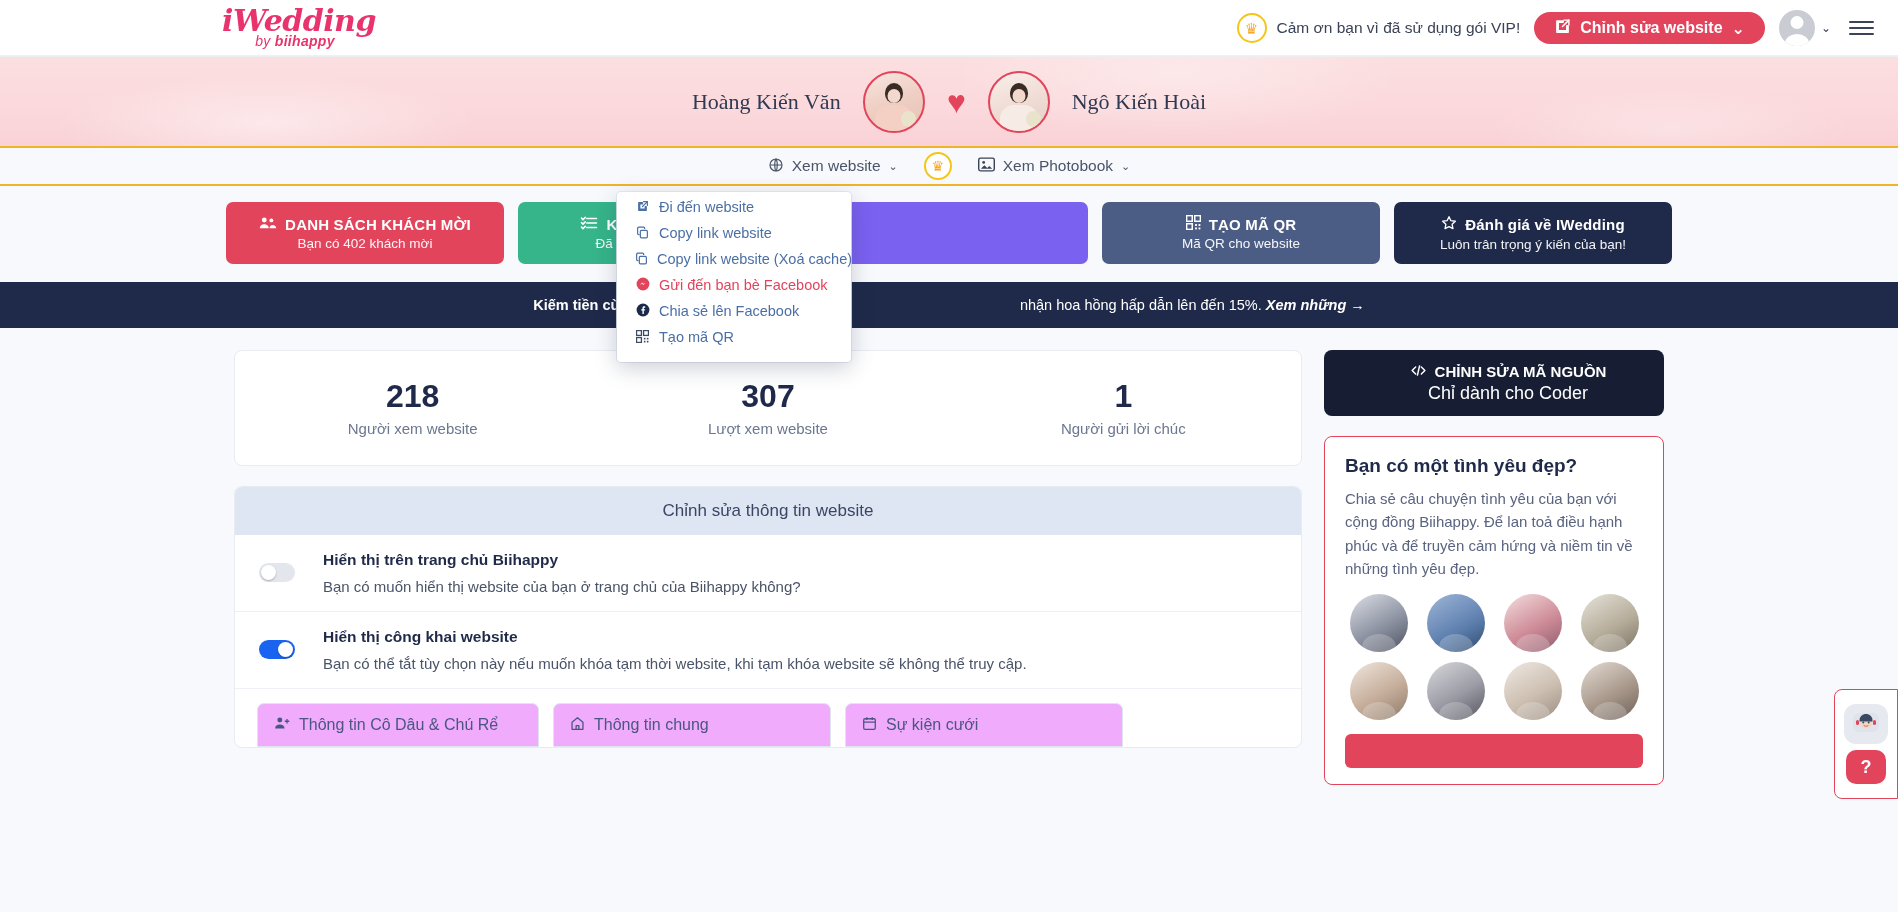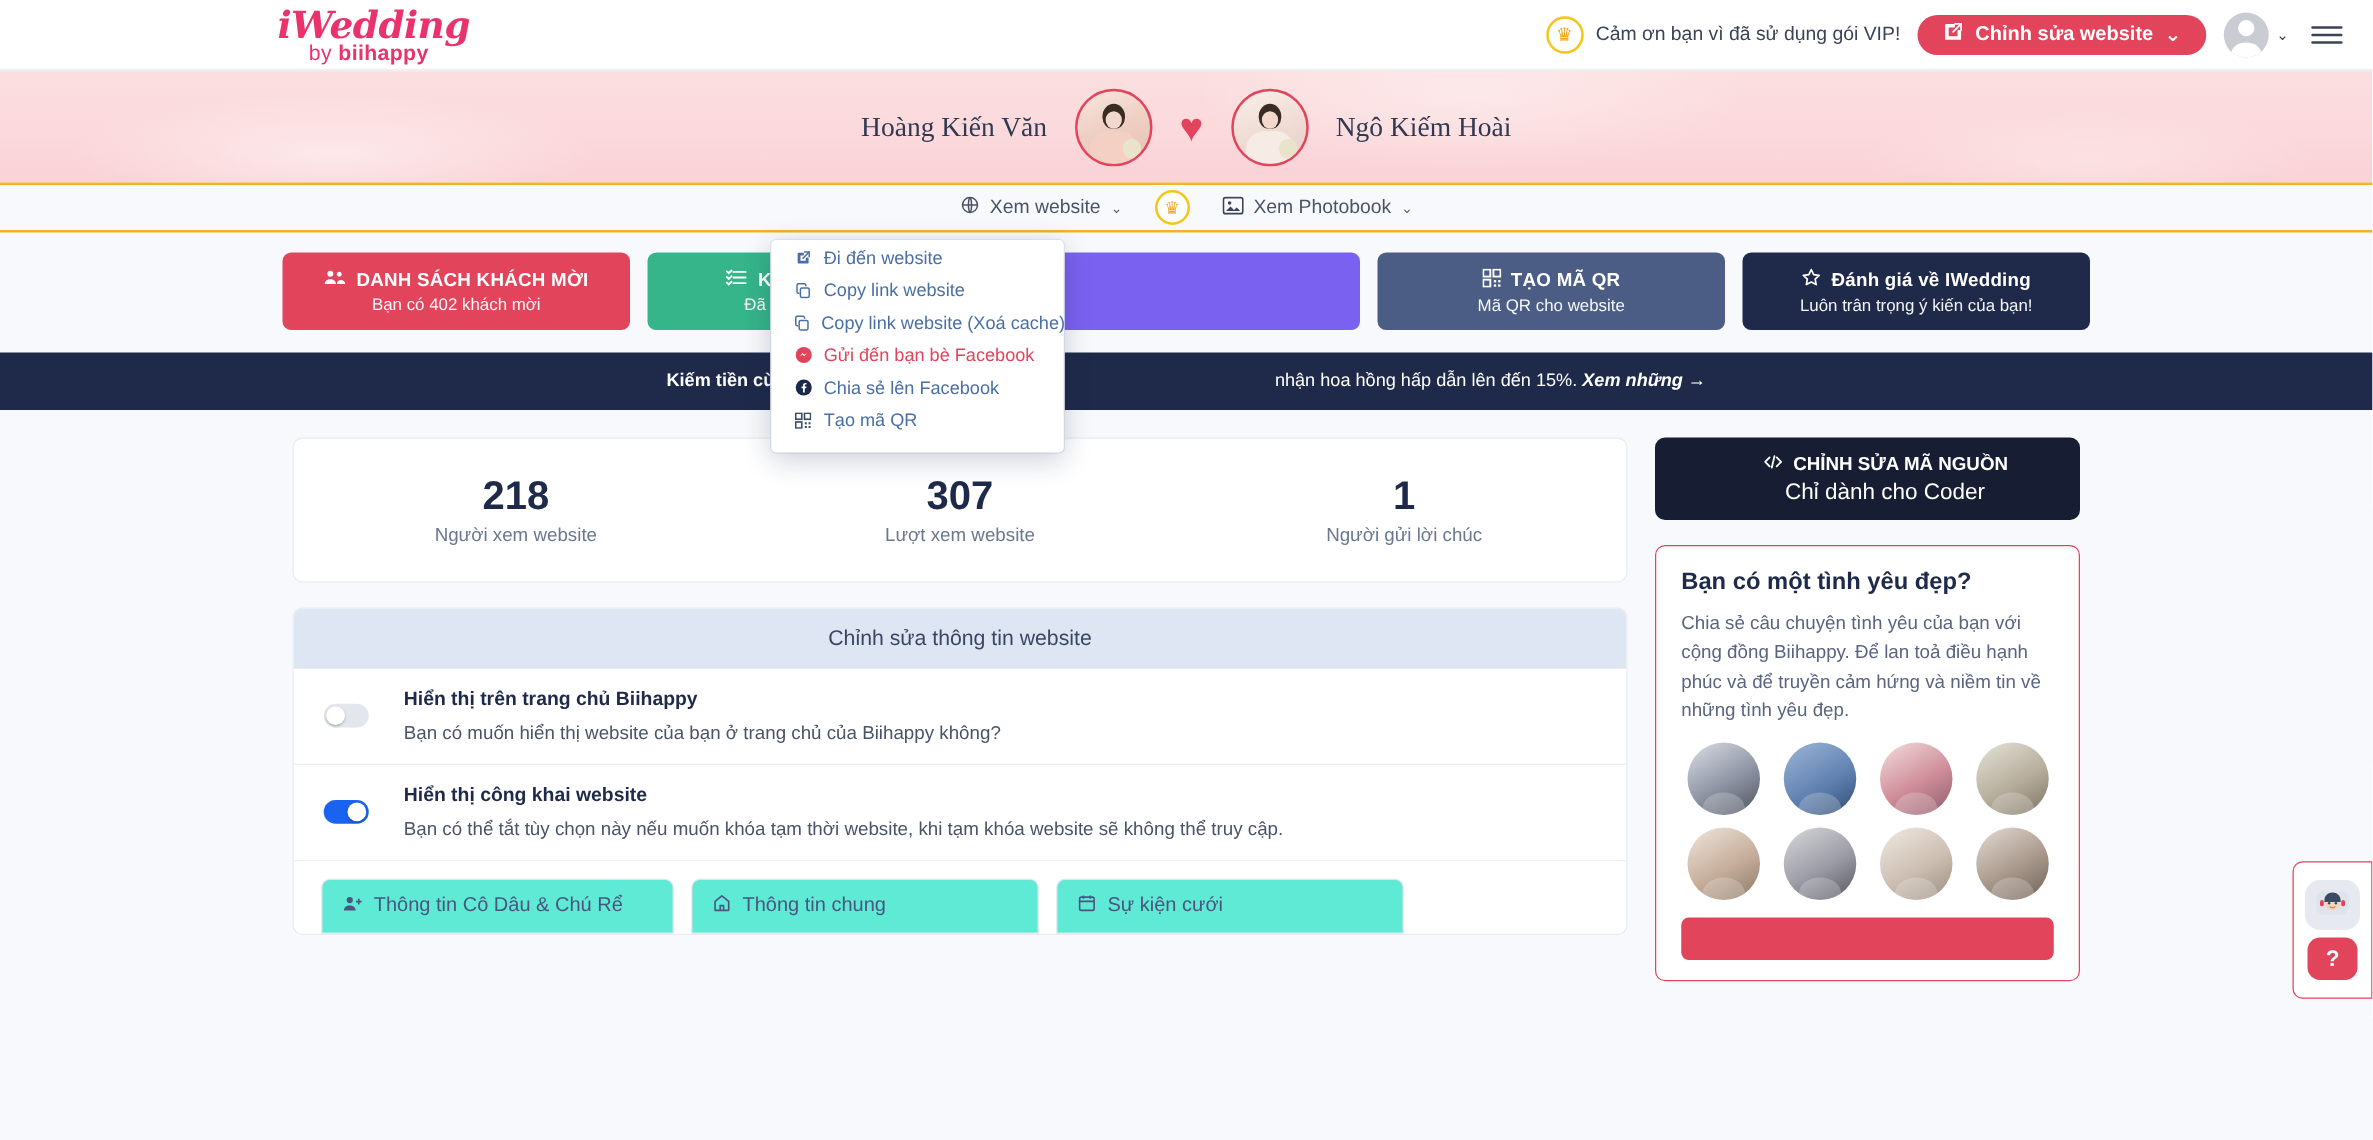--- a/index.html
+++ b/index.html
@@ -30,24 +30,25 @@
   }
   .brand-main {
     font-family: "DejaVu Serif", serif;
     font-style: italic;
     font-weight: bold;
     font-size: 30px;
     color: #e8336d;
     letter-spacing: -0.5px;
   }
   .brand-sub {
-    font-size: 17px;
+    font-size: 14px;
     color: #e8336d;
     margin-top: -2px;
     letter-spacing: .3px;
+    font-style: italic;
   }
   .brand-sub b { font-weight: bold; }
 
   .header-right {
     position: absolute; right: 20px; top: 0;
     height: 56px;
     display: flex; align-items: center; gap: 14px;
   }
   .vip-note { display: flex; align-items: center; gap: 10px; }
   .crown-circle {
@@ -250,21 +251,21 @@
   .toggle.on { background: #1a63f0; }
   .toggle.on .knob { left: 19px; }
   .setting-title { font-size: 15.5px; font-weight: bold; color: #1f2a4a; }
   .setting-desc { font-size: 15px; color: #4a5468; margin-top: 9px; }
 
   .tabs-row {
     display: flex; gap: 14px;
     padding: 14px 22px 0 22px;
   }
   .tab-chip {
-    background: #5eead4;
+    background: #f0abfc;
     border: 1px solid #dfe4ef;
     border-radius: 7px 7px 0 0;
     height: 44px;
     padding: 0 16px;
     display: flex; align-items: center; gap: 9px;
     font-size: 16px; color: #4a5680;
     cursor: pointer; white-space: nowrap;
   }
   .tab-chip.w1 { width: 282px; }
   .tab-chip.w2 { width: 278px; }
@@ -423,21 +424,21 @@
         <div class="face"></div>
         <div class="bouquet"></div>
       </div>
       <div class="heart-icon">♥</div>
       <div class="couple-photo photo-bride">
         <div class="body"></div>
         <div class="head"></div>
         <div class="face"></div>
         <div class="bouquet"></div>
       </div>
-      <div class="couple-name">Ngô Kiếm Hoài</div>
+      <div class="couple-name">Ngô Kiến Hoài</div>
     </div>
   </div>
 
   <div class="viewbar">
     <div class="view-item">
       <span class="ic">
         <svg width="16" height="16" viewBox="0 0 24 24" fill="none" stroke="#4a5468" stroke-width="1.8">
             <circle cx="12" cy="12" r="9"></circle>
             <path d="M3 12h18M12 3c2.5 3 2.5 15 0 18M12 3c-2.5 3-2.5 15 0 18"></path>
           </svg>

